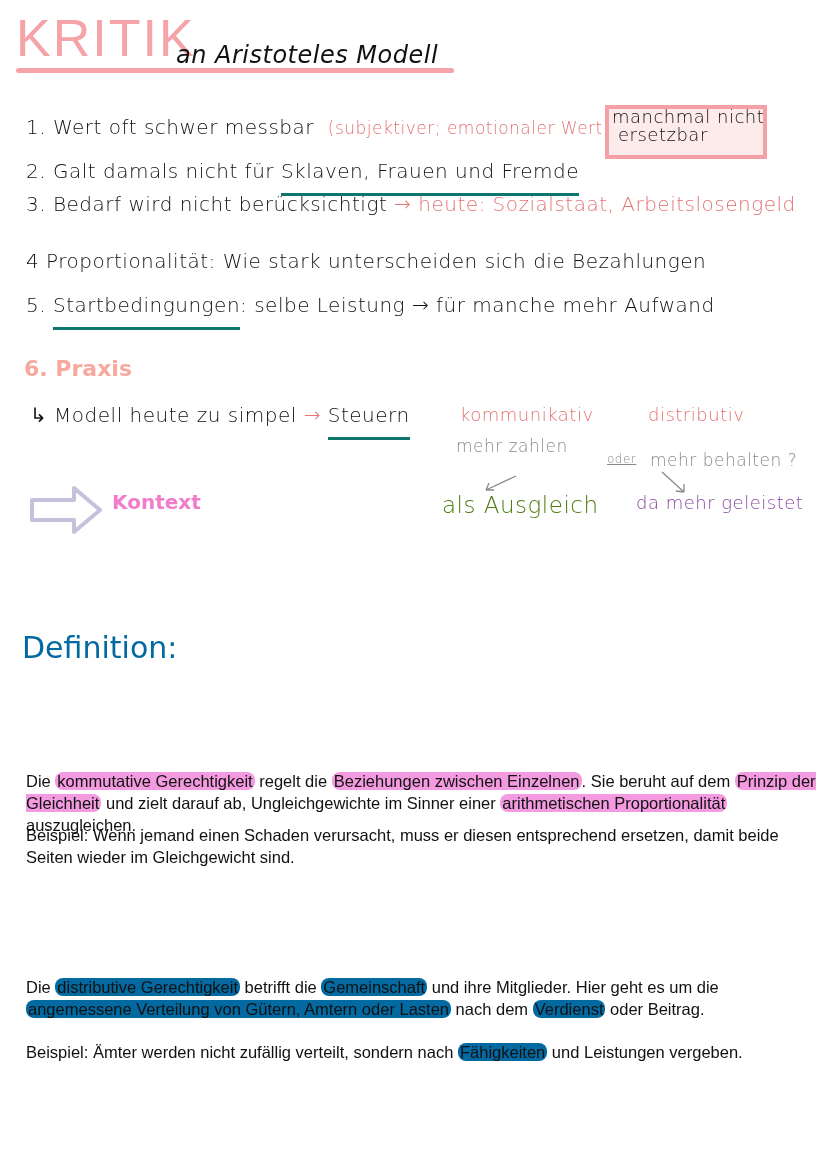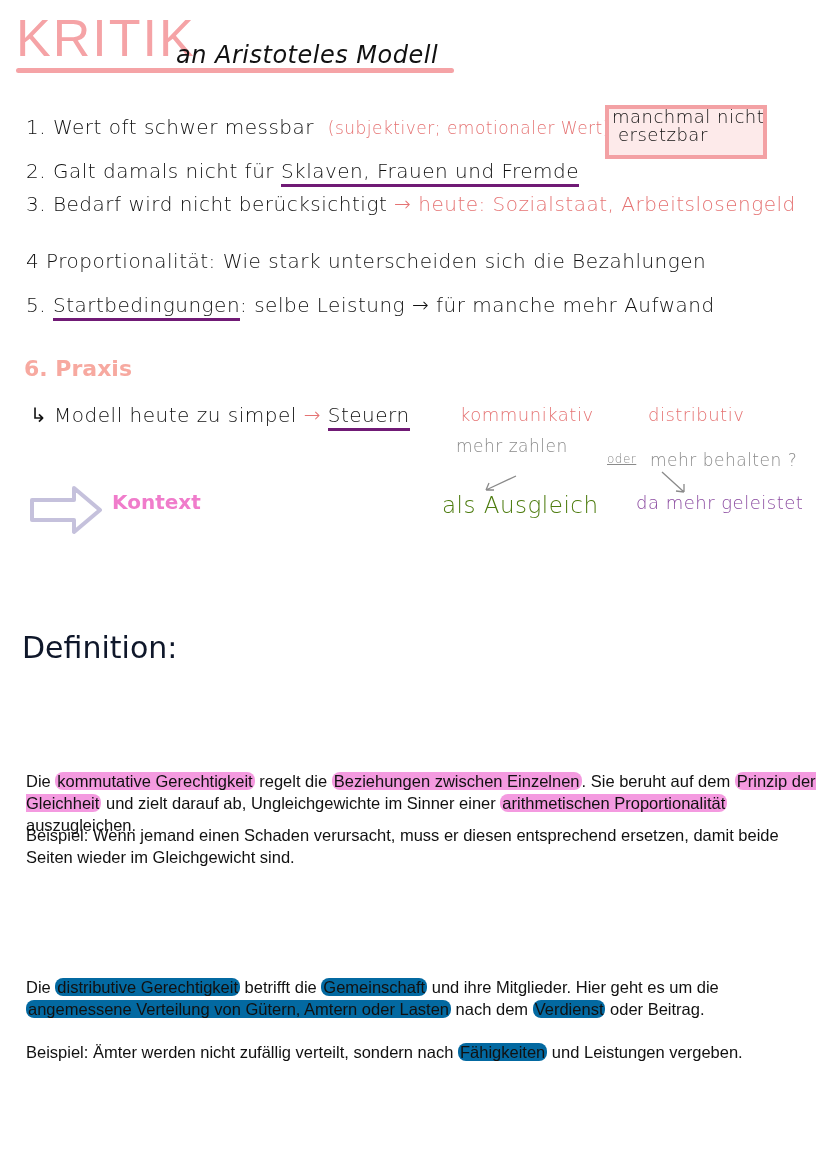--- a/index.html
+++ b/index.html
@@ -11,30 +11,30 @@
     .hand { font-family: "DejaVu Sans", sans-serif; font-weight: 300; letter-spacing: 0.5px; }
 
     
     .kritik { left: 16px; top: 8px; font-size: 52px; color: #f5a3a6; font-family: Liberation Sans, sans-serif; font-weight: 300; letter-spacing: 2px; line-height: 60px; }
     .subtitle { left: 176px; top: 40px; font-size: 24px; color: #111; line-height: 30px; font-style: italic; }
     .title-underline { left: 16px; top: 68px; width: 438px; height: 5px; background: #f5a3a6; border-radius: 3px; }
 
     
     .li { font-size: 20px; line-height: 26px; color: #111; }
     .red { color: #e57373; }
-    .ul { border-bottom: 3px solid #701a75; padding-bottom: 1px; }
+    .ul { border-bottom: 3px solid #0f766e; padding-bottom: 10px; }
     .box { left: 605px; top: 105px; width: 162px; height: 54px; border: 4px solid #f3a1a4; background: #fdeaea; box-sizing: border-box; }
     .box-text { left: 612px; top: 108px; font-size: 18px; line-height: 18px; color: #111; }
 
     .praxis { left: 24px; top: 356px; font-size: 22px; font-weight: bold; color: #f7a9a0; font-family: "DejaVu Sans", sans-serif; }
     .gray { color: #8a8a8a; font-size: 17px; }
     .pink { color: #4d7c0f; font-size: 23px; }
     .purple { color: #8a4aa0; font-size: 18px; }
     .kontext { left: 112px; top: 490px; font-size: 20px; color: #f07ccb; font-family: "DejaVu Sans", sans-serif; font-weight: bold; }
-    .definition { left: 22px; top: 630px; font-size: 30px; color: #0f172a; font-family: "DejaVu Sans", sans-serif; }
+    .definition { left: 22px; top: 630px; font-size: 30px; color: #0369a1; font-family: "DejaVu Sans", sans-serif; }
 
     
     .para { left: 26px; width: 790px; font-size: 16.5px; line-height: 22px; color: #111; white-space: normal; }
     .hl-pink { background: #f49ae0; border-radius: 8px; padding: 0 2px; }
     .hl-purple { background: #0369a1; border-radius: 8px; padding: 0 2px; }
   </style>
 </head>
 <body>
 
 <div class="abs kritik">KRITIK</div>

